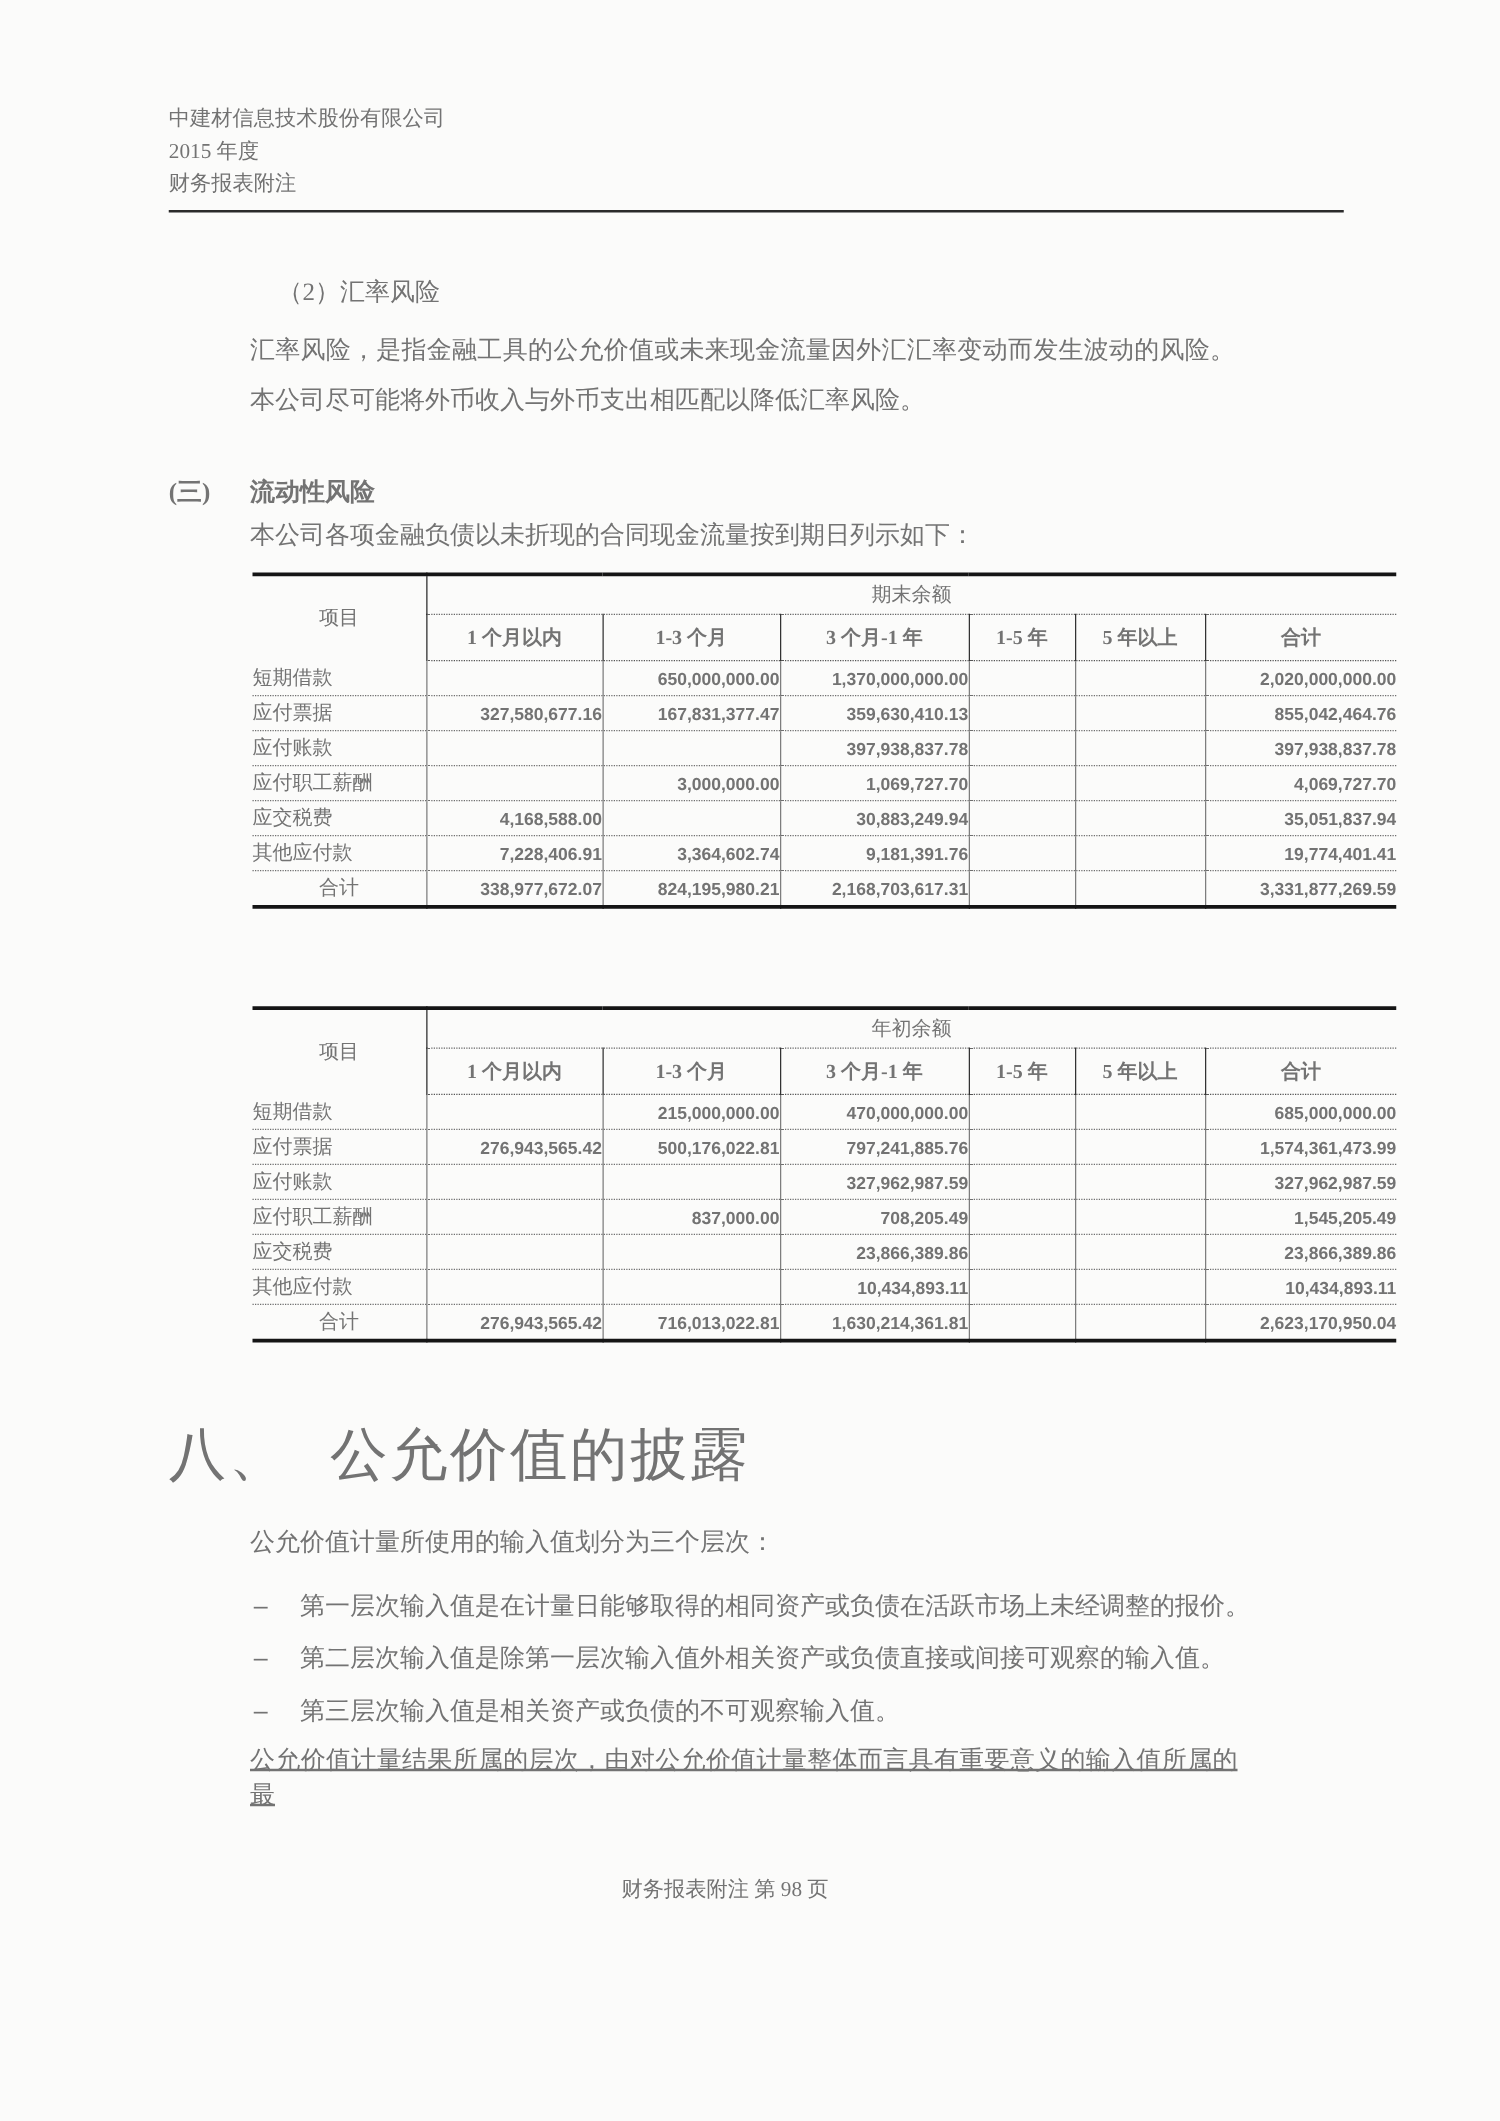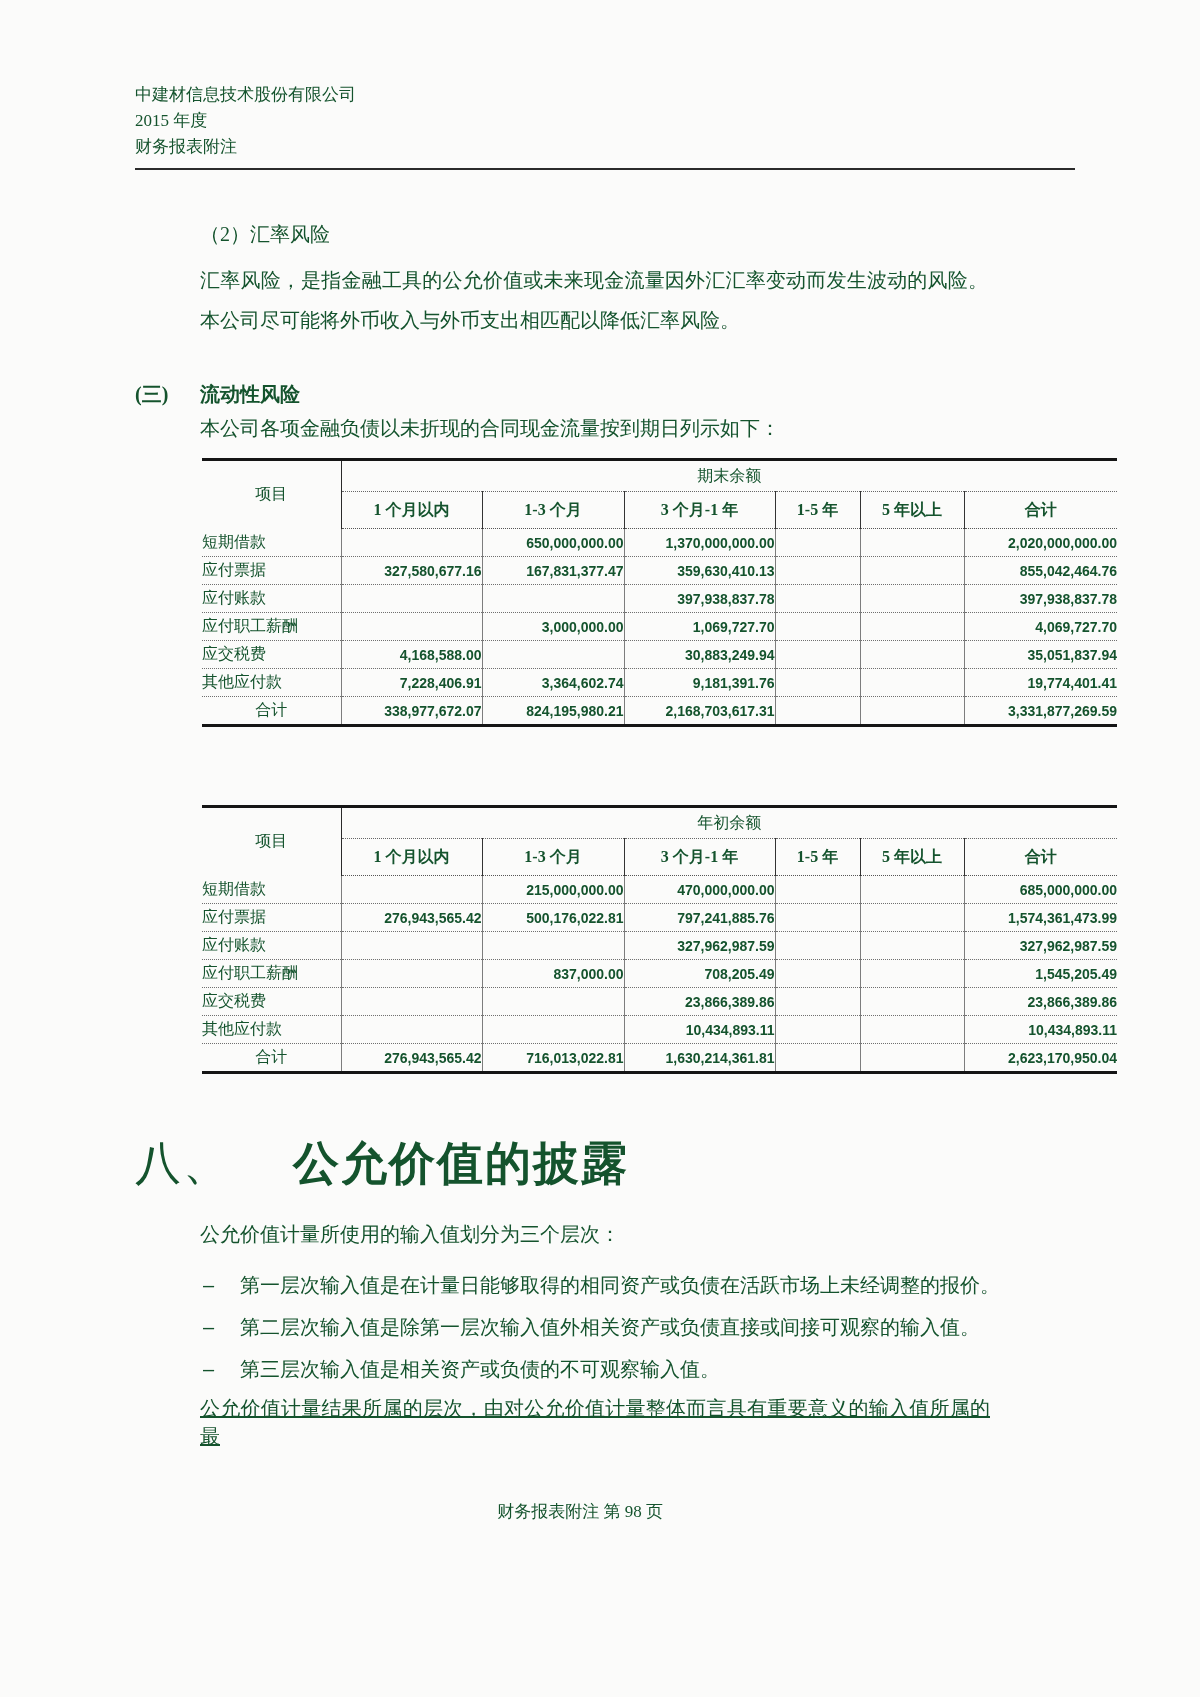--- a/index.html
+++ b/index.html
@@ -1,27 +1,27 @@
 <!DOCTYPE html>
 <html lang="zh"><head>
 <meta charset="utf-8">
 <style>
   html,body{margin:0;padding:0;background:#d9d9d9;}
   .page{
     position:relative;width:1200px;height:1697px;margin:0 auto;
-    background:#fbfbfa;color:#14532d;overflow:hidden;
+    background:#fbfbfa;color:#737373;overflow:hidden;
     font-family:"Liberation Serif","DejaVu Serif",serif;
   }
   .content{padding:82px 0 0 135px;}
 
   .doc-header{font-size:17px;line-height:26px;}
   .header-rule{width:940px;border:none;border-top:2px solid #2b2b2b;margin:8px 0 0 0;}
 
   .fx-section{margin-top:50px;}
-  .sub-heading{margin-left:65px;font-size:20px;line-height:28px;}
+  .sub-heading{margin-left:87px;font-size:20px;line-height:28px;}
   .body-text{width:788px;margin:12px 0 0 65px;font-size:20px;line-height:40px;text-align:justify;}
   .body-text.tight{line-height:36px;}
 
   .liq-section{margin-top:40px;}
   .sec-row{font-size:20px;line-height:28px;font-weight:bold;}
   .sec-num{display:inline-block;width:65px;}
   .table-intro{margin:6px 0 0 65px;font-size:20px;line-height:28px;}
 
   table.fin{
     margin:16px 0 0 67px;width:915px;border-collapse:collapse;table-layout:fixed;
@@ -36,21 +36,21 @@
   td.cell{height:27px;border-bottom:1px dotted #6f6f6f;}
   td.item{font-size:16px;text-align:left;padding-left:8px;border-bottom:1px dotted #6f6f6f;}
   td.num{font-family:"Liberation Sans","DejaVu Sans",sans-serif;font-size:14px;font-weight:bold;
          text-align:right;padding-right:9px;border-left:1px solid #7d7d7d;}
   tr.total-row td{border-bottom:none;padding-left:27px;}
   tr.total-row td.item{text-align:center;padding-left:0;}
 
   .fv-section{margin-top:60px;}
   .big-heading{font-size:46px;line-height:60px;font-weight:400;letter-spacing:2px;}
   .big-num{display:inline-block;}
-  .big-title{display:inline-block;margin-left:62px;font-weight:bold;}
+  .big-title{display:inline-block;margin-left:33px;}
   .fv-intro{margin:26px 0 0 65px;font-size:20px;line-height:28px;}
   .bullet-list{margin:16px 0 0 0;}
   .bullet{margin-left:68px;font-size:20px;line-height:42px;}
   .bullet .dash{display:inline-block;width:37px;font-family:"Liberation Sans","DejaVu Sans",sans-serif;}
   .closing{margin:4px 0 0 65px;width:790px;font-size:20px;line-height:28px;text-align:justify;text-decoration:underline;}
 
   .page-footer{position:absolute;top:1500px;left:0;width:1160px;text-align:center;font-size:17px;}
 </style>
 </head>
 <body>

